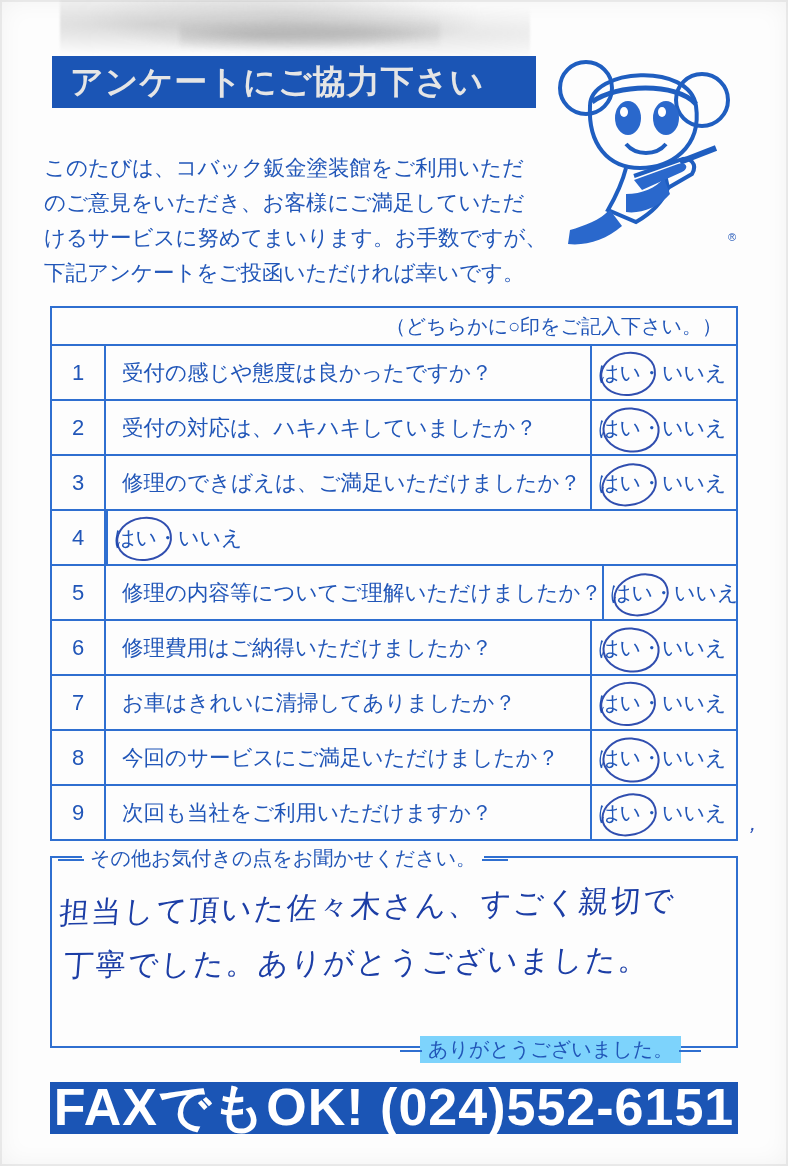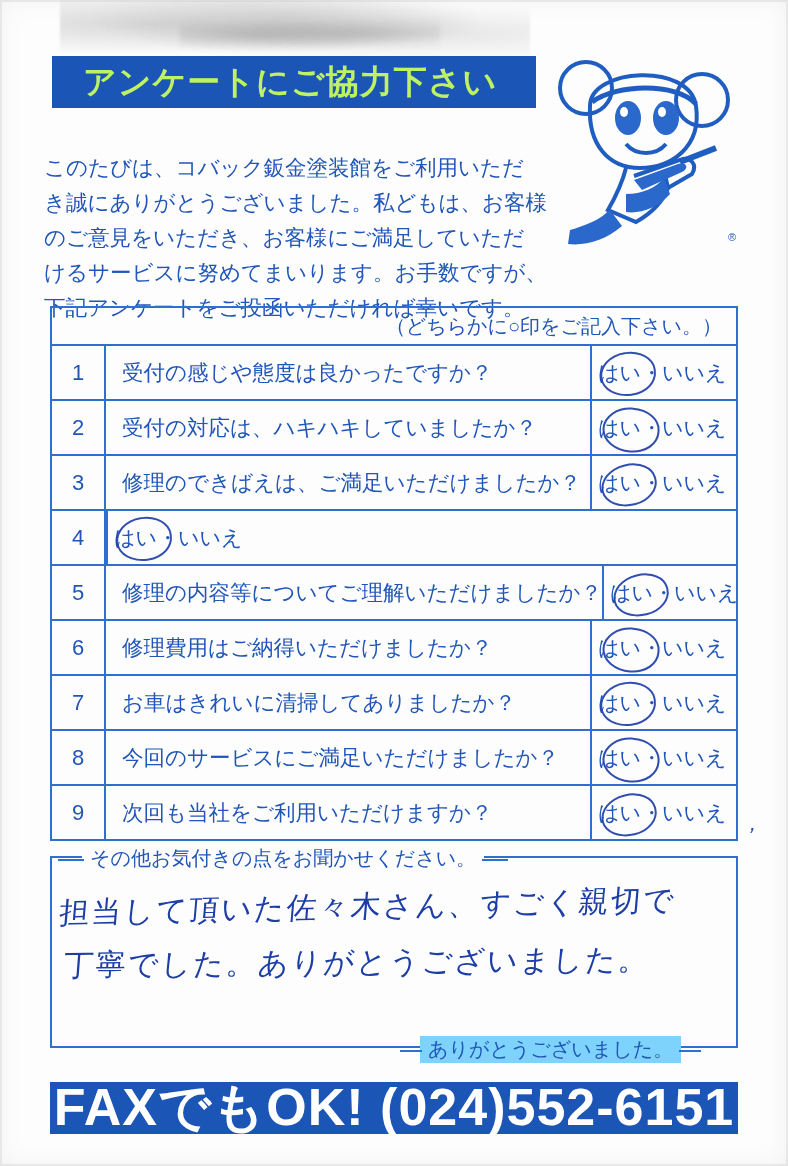--- a/index.html
+++ b/index.html
@@ -56,25 +56,25 @@
     position: absolute;
     left: 52px;
     top: 56px;
     width: 484px;
     height: 52px;
     background: #1b55b5;
     display: flex;
     align-items: center;
   }
   .title-banner span {
-    color: #bef264;
+    color: #e5e5e5;
     font-size: 33px;
     font-weight: bold;
     letter-spacing: 1px;
-    padding-left: 31px;
+    padding-left: 18px;
     white-space: nowrap;
   }
 
   
   .intro {
     position: absolute;
     left: 44px;
     top: 118px;
     width: 500px;
     font-size: 21.5px;
@@ -112,20 +112,21 @@
   }
   .survey .note-row {
     height: 36px;
     display: flex;
     align-items: center;
     justify-content: flex-end;
     padding-right: 14px;
     font-size: 20px;
     color: #2156b8;
     border-bottom: 2px solid #2f6fd0;
+    font-family: Liberation Mono, monospace;
   }
   .q-row {
     display: flex;
     height: 53px;
     border-bottom: 2px solid #2f6fd0;
   }
   .q-row:last-child { border-bottom: none; }
   .q-num {
     width: 52px;
     flex: 0 0 52px;
@@ -285,21 +286,20 @@
 
   <div class="smudge"></div>
   <div class="smudge2"></div>
 
   <div class="title-banner">
     <span>アンケートにご協力下さい</span>
   </div>
 
   <div class="intro">
     <div>このたびは、コバック鈑金塗装館をご利用いただ</div>
-    <div>き誠にありがとうございました。私どもは、お客様</div>
     <div>のご意見をいただき、お客様にご満足していただ</div>
     <div>けるサービスに努めてまいります。お手数ですが、</div>
     <div>下記アンケートをご投函いただければ幸いです。</div>
   </div>
 
   <div class="mascot">
     <svg width="230" height="215" viewBox="0 0 230 215" xmlns="http://www.w3.org/2000/svg">
       <g fill="none" stroke="#1f5ec0" stroke-width="4">
 
         <circle cx="56" cy="44" r="26"></circle>

